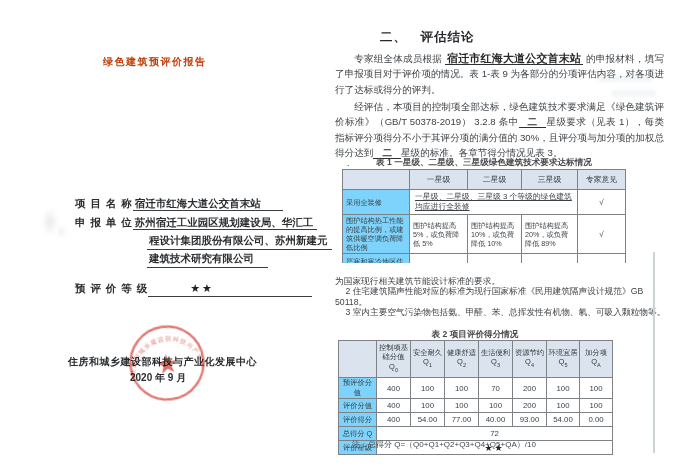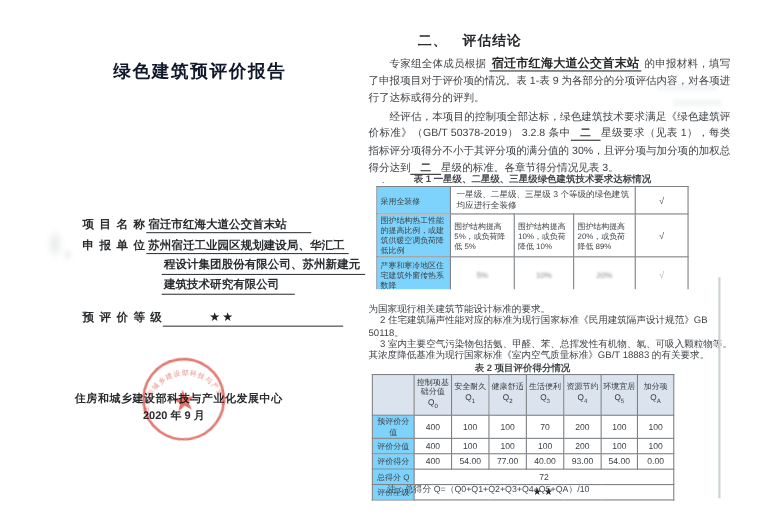--- a/index.html
+++ b/index.html
@@ -6,21 +6,21 @@
   body{
     width:700px;height:467px;position:relative;overflow:hidden;
     background:#ffffff;
     font-family:"Liberation Sans","DejaVu Sans",sans-serif;
     color:#3f4346;
   }
   .abs{position:absolute;}
 
   
   .report-title{
-    left:103px;top:55px;font-size:16px;font-weight:bold;color:#0f172a;
+    left:103px;top:55px;font-size:10px;font-weight:bold;color:#c2410c;
     letter-spacing:1.5px;
   }
   .field-row{font-size:10.5px;font-weight:bold;color:#2a2d30;white-space:nowrap;}
   .f-label{letter-spacing:1px;}
   .f-value{border-bottom:1.2px solid #3a3d40;padding:0 4px 1px 2px;}
   .row-project{left:75px;top:197px;}
   .row-applicant{left:75px;top:216px;}
   .cont-line{left:147px;font-size:10.5px;font-weight:bold;color:#2a2d30;
     border-bottom:1.2px solid #3a3d40;padding:0 4px 1px 2px;white-space:nowrap;}
   .cont-2{top:234px;}
@@ -57,21 +57,21 @@
 
   table{border-collapse:collapse;table-layout:fixed;}
   td,th{border:1px solid #7d8287;overflow:hidden;}
 
   
   .t1-wrap{left:342px;top:169px;width:286px;height:94px;overflow:hidden;}
   .t1{width:284px;font-size:7.2px;color:#3d4145;}
   .t1 th{background:#dbe4ee;font-size:7.8px;font-weight:normal;color:#33373b;height:17px;padding:1px 2px;}
   .t1 td{padding:1px 3px;line-height:9px;vertical-align:middle;}
   .t1 .lbl{background:#7dd3fc;}
-  .t1 .span-cell{line-height:10.5px;font-size:7.8px;padding:1px 5px;}
+  .t1 .span-cell{line-height:10.5px;font-size:7.8px;padding:1px 5px;text-decoration:underline;}
   .t1 .r1{height:25px;}
   .t1 .r2{height:28px;}
   .t1 .r3{height:34px;}
   .t1 .check{text-align:center;font-size:8px;}
   .t1 .blurry{filter:blur(1.1px);opacity:.65;text-align:center;}
   .t1 .faint{opacity:.45;}
 
   
   .notes{left:335px;top:276px;width:334px;font-size:8.7px;line-height:10.3px;color:#3f4347;}
   .notes div{margin:0;}
@@ -150,20 +150,27 @@
 <div class="abs t1-wrap">
   <table class="t1">
     <colgroup>
         <col style="width:67px">
         <col style="width:58px">
         <col style="width:54px">
         <col style="width:56px">
         <col style="width:48px">
       </colgroup>
     <tbody>
+        <tr>
+      <th></th>
+      <th>一星级</th>
+      <th>二星级</th>
+      <th>三星级</th>
+      <th>专家意见</th>
+    </tr>
     <tr class="r1">
       <td class="lbl">采用全装修</td>
       <td class="span-cell" colspan="3">一星级、二星级、三星级 3 个等级的绿色建筑均应进行全装修</td>
       <td class="check">√</td>
     </tr>
     <tr class="r2">
       <td class="lbl">围护结构热工性能的提高比例，或建筑供暖空调负荷降低比例</td>
       <td>围护结构提高 5%，或负荷降低 5%</td>
       <td>围护结构提高 10%，或负荷降低 10%</td>
       <td>围护结构提高 20%，或负荷降低 89%</td>
@@ -177,21 +184,20 @@
       <td class="check faint">√</td>
     </tr>
   </tbody>
     </table>
 </div>
 
 <div class="abs notes">
   <div>为国家现行相关建筑节能设计标准的要求。</div>
   <div class="note-indent">2 住宅建筑隔声性能对应的标准为现行国家标准《民用建筑隔声设计规范》GB 50118。</div>
   <div class="note-indent">3 室内主要空气污染物包括氨、甲醛、苯、总挥发性有机物、氡、可吸入颗粒物等。</div>
-  <div>其浓度降低基准为现行国家标准《室内空气质量标准》GB/T 18883 的有关要求。</div>
 </div>
 
 <div class="abs tbl-caption cap2">表 2 项目评价得分情况</div>
 
 <div class="abs t2-wrap">
   <table class="t2">
     <colgroup>
         <col style="width:38px">
         <col style="width:34px">
         <col style="width:34px">

